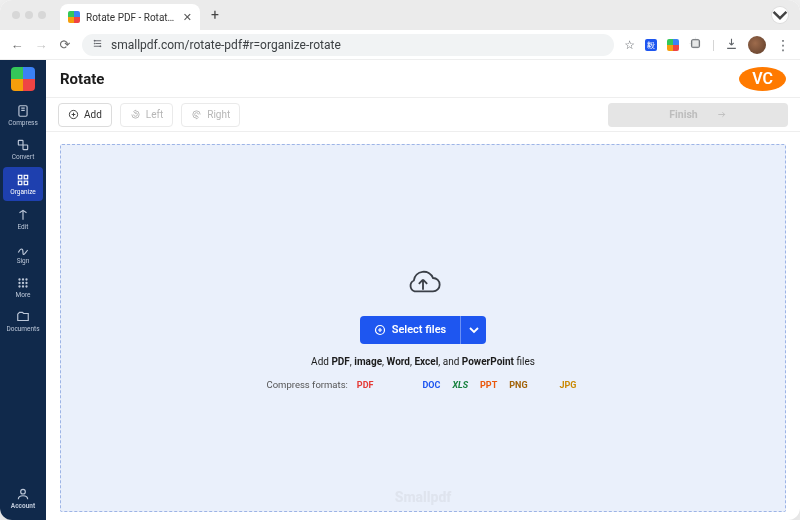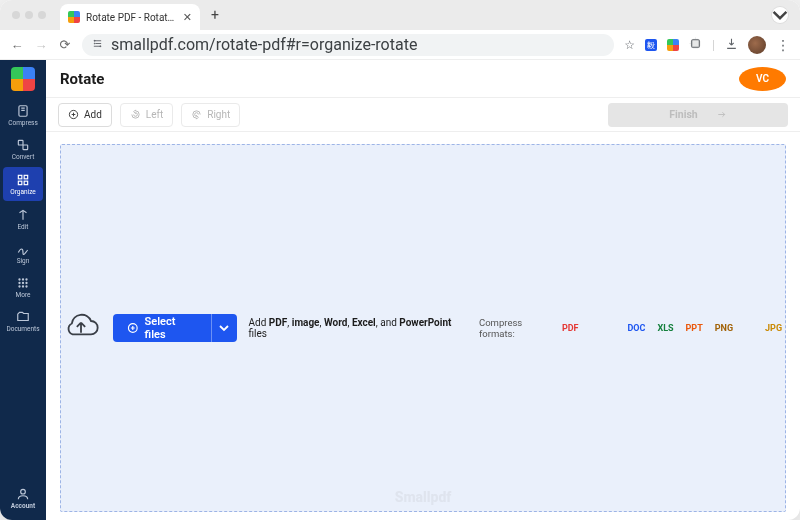--- a/index.html
+++ b/index.html
@@ -13,61 +13,61 @@
   .favicon { width: 12px; height: 12px; }
   .tab-title { flex: 1; overflow: hidden; white-space: nowrap; text-overflow: ellipsis; font-size:10px;}
   .tab-close { font-size: 11px; color: #555; }
   .newtab { width: 18px; height: 18px; display:flex; align-items:center; justify-content:center; font-size: 14px; color: #444; border-radius: 50%; }
   .tabspacer { flex: 1; }
   .chev { width: 16px; height: 16px; border-radius: 50%; background: #fff; display:flex;align-items:center;justify-content:center; font-size:10px; color:#444; margin-right:4px; box-shadow:0 0 0 1px #ddd;}
   
   .addrbar { height: 30px; display: flex; align-items: center; padding: 0 10px; gap: 10px; border-bottom: 1px solid #eee; }
   .navbtn { color: #6b6b6b; font-size: 13px; width: 14px; text-align: center; }
   .navbtn.dis { color: #c5c5c5; }
-  .addrurl { flex: 1; display: flex; align-items: center; background: #f1f3f4; border-radius: 14px; height: 22px; padding: 0 10px; gap: 8px; font-size: 16px; color: #3c4043; }
+  .addrurl { flex: 1; display: flex; align-items: center; background: #f1f3f4; border-radius: 14px; height: 22px; padding: 0 10px; gap: 8px; font-size: 12px; color: #3c4043; }
   .tuneicon { color:#5f6368; font-size:10px;}
   .addractions { display: flex; align-items: center; gap: 10px; font-size: 12px; color: #5f6368; }
   .sq { width:12px; height:12px; display:inline-block;}
   .avatar { width: 18px; height: 18px; border-radius: 50%; background: radial-gradient(circle at 40% 40%, #9e6b4c, #5c3c29); }
   .kebab { font-size: 14px; letter-spacing: 0; }
   
   .appbody { flex: 1; display: flex; min-height: 0; }
   .sidebar { width: 46px; background: #10294b; display: flex; flex-direction: column; align-items: center; }
   .logo { width: 46px; height: 38px; display:flex;align-items:center;justify-content:center; }
   .logo-inner { width:24px; height:24px; border-radius:4px; overflow:hidden; display:grid; grid-template-columns:1fr 1fr; grid-template-rows:1fr 1fr;}
   .logo-inner span:nth-child(1){background:#34c759;} .logo-inner span:nth-child(2){background:#3b82f6;} .logo-inner span:nth-child(3){background:#f59e0b;} .logo-inner span:nth-child(4){background:#ef4444;}
   .sideitem { width: 46px; height: 34px; display:flex; flex-direction:column; align-items:center; justify-content:center; gap:1px; color: #bcc7d8; font-size: 6.5px; cursor:pointer;}
   .sideitem.active { background:#1e40af; color:#fff; border-radius:4px; margin:1px 16px; width:40px;}
   .sideitem svg { width:14px; height:14px; }
   .sidespacer { flex:1; }
   .main { flex:1; display:flex; flex-direction:column; min-width:0; }
   .topbar { height: 38px; border-bottom: 1px solid #eee; display:flex; align-items:center; padding: 0 14px; gap: 12px; }
   .pagetitle { font-size: 15px; font-weight: 700; color:#1c1c1c; }
   .topbar .sp { flex:1; }
-  .useravatar { width:47px; height:24px; border-radius:50%; background:#ff7a00; color:#fff; font-size:10px; font-weight:600; display:flex;align-items:center;justify-content:center; position:relative;}
+  .useravatar { width:47px; height:24px; border-radius:50%; background:#ff7a00; color:#fff; font-size:16px; font-weight:600; display:flex;align-items:center;justify-content:center; position:relative;}
   .useravatar::after { content:""; position:absolute; bottom:-1px; right:-1px; width:7px; height:7px; display:none;}
   .toolbar { height: 34px; display:flex; align-items:center; padding: 0 12px; gap:8px; border-bottom:1px solid #eee;}
   .tbtn { display:flex; align-items:center; gap:5px; border:1px solid #dcdcdc; border-radius:4px; height:24px; padding: 0 9px; font-size:10px; color:#333; background:#fff; cursor:pointer;}
   .tbtn.disabled { color:#b6b6b6; border-color:#eaeaea; cursor:default;}
   .tbtn svg{width:11px;height:11px;}
   .toolbar .sp{flex:1;}
   .finish { height:24px; min-width:180px; border-radius:4px; background:#e5e5e5; color:#bdbdbd; font-size:10.5px; font-weight:700; display:flex;align-items:center;justify-content:center; gap:18px; cursor:default;}
   .canvas { flex:1; padding: 12px 14px 8px 14px; display:flex; flex-direction:column; min-height:0;}
-  .dropzone { flex:1; border: 1.5px dashed #9db4e6; border-radius:2px; background:#eaf0fb; display:flex; flex-direction:row; align-items:center; justify-content:center; gap:12px; position:relative;}
+  .dropzone { flex:1; border: 1.5px dashed #9db4e6; border-radius:2px; background:#eaf0fb; display:flex; flex-direction:column; align-items:center; justify-content:center; gap:12px; position:relative;}
   .cloud svg{ width:40px; height:34px; color:#3a3f47;}
   .selectwrap{ display:flex; }
   .selectfiles { background:#1e56f0; color:#fff; font-size:11px; font-weight:600; height:28px; padding: 0 14px; display:flex; align-items:center; gap:6px; border-radius:4px 0 0 4px; cursor:pointer;}
   .selectfiles svg{width:12px;height:12px;}
   .selectcaret { width:26px; height:28px; background:#1e56f0; border-left:1px solid rgba(255,255,255,0.35); border-radius:0 4px 4px 0; display:flex;align-items:center;justify-content:center; color:#fff; cursor:pointer;}
   .selectcaret svg{width:10px;height:10px;}
   .hint { font-size:10px; color:#1c1c1c; }
   .hint b{font-weight:700;}
   .formats { font-size:9.5px; color:#555; display:flex; align-items:center; gap:6px;}
   .chip { font-weight:700; font-size:9px; padding:1px 3px; border-radius:2px;}
-  .c-pdf{color:#e53935;} .c-doc{color:#1e56f0;margin-left:37px;} .c-xls{color:#15803d;} .c-ppt{color:#ea580c;} .c-png{color:#a16207;} .c-jpg{color:#ca8a04;margin-left:20px;}
+  .c-pdf{color:#e53935;} .c-doc{color:#1e56f0;margin-left:37px;} .c-xls{color:#15803d;font-style:italic;} .c-ppt{color:#ea580c;} .c-png{color:#a16207;} .c-jpg{color:#ca8a04;margin-left:20px;}
   .watermark { position:absolute; bottom:6px; left:0; right:0; text-align:center; font-weight:800; font-size:14px; color:#dfe4ee; letter-spacing:0;}
 </style>
 </head>
 <body>
 
 <div class="window">
 
   <div class="tabstrip">
     <div class="traffic">
       <span></span>

